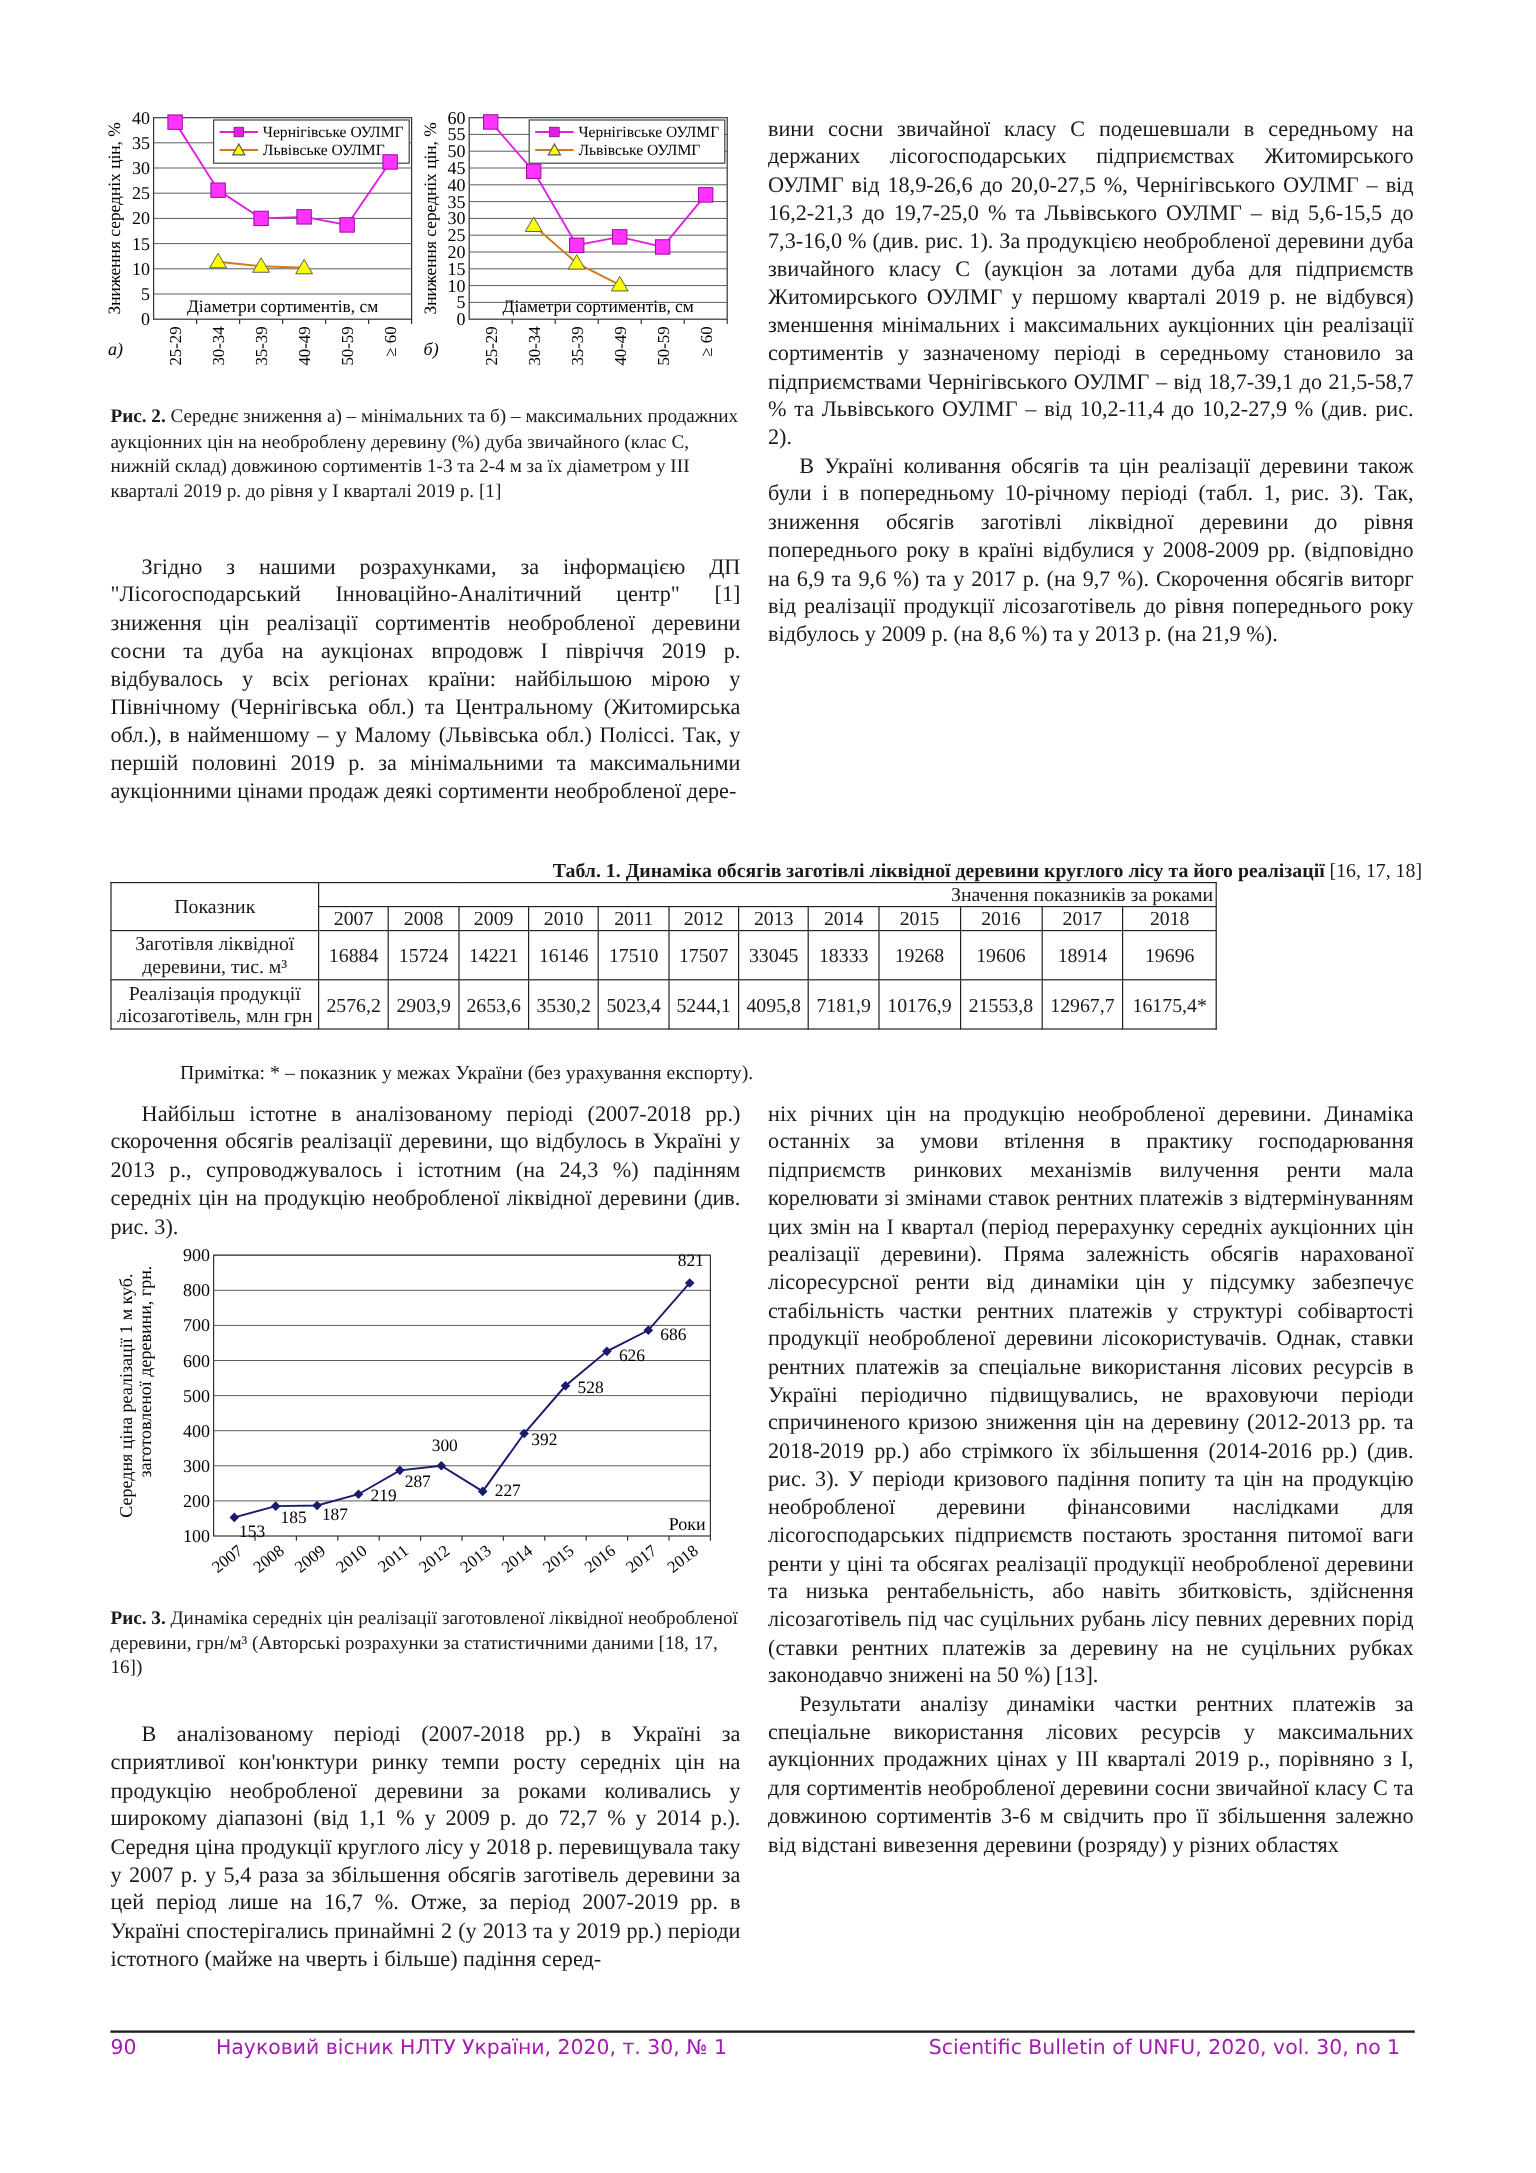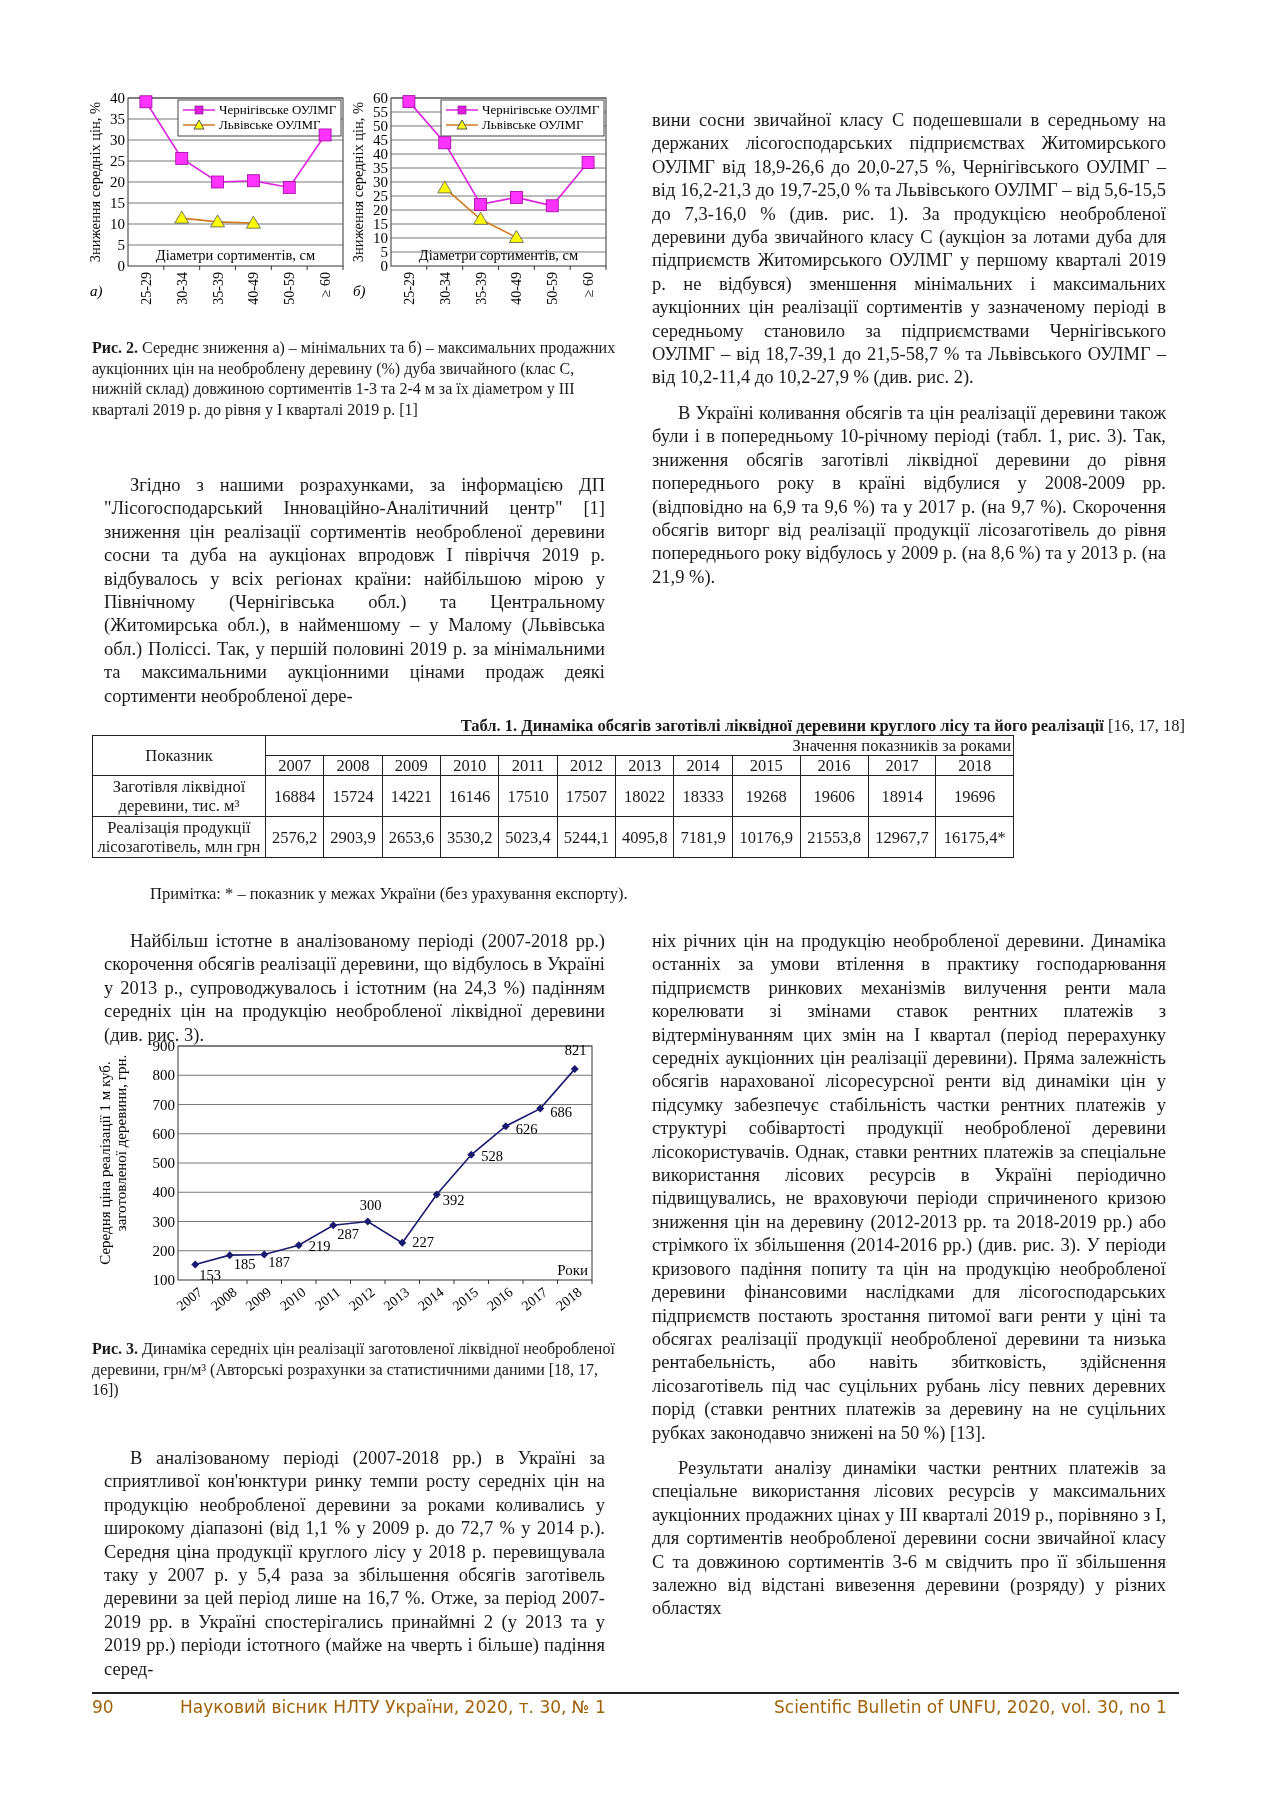--- a/index.html
+++ b/index.html
@@ -1,29 +1,29 @@
 <!DOCTYPE html>
 <html><head>
 <meta charset="utf-8">
 <style>
   html, body { margin:0; padding:0; background:#fff; }
   body { width:1280px; height:1811px; position:relative; font-family:"Liberation Serif", serif; color:#1a1a1a; overflow:hidden; }
   .col { position:absolute; font-size:18.5px; line-height:23.4px; text-align:justify; }
-  .col p { margin:12px; text-indent:0; }
+  .col p { margin:0; text-indent:0; }
   .col p.ind { text-indent:26px; }
   .capt { position:absolute; font-size:16px; line-height:20.5px; text-align:left; }
   .capt b { font-weight:bold; }
   svg text { font-family:"Liberation Serif", serif; }
   .tbl-title { position:absolute; left:95px; top:716px; width:1090px; text-align:right; font-size:16.5px; font-weight:bold; }
   .tbl-title span.n { font-weight:normal; }
   table.data { position:absolute; left:92px; top:735px; width:922px; border-collapse:collapse; font-size:16.5px; }
   table.data td { border:1px solid #222; text-align:center; padding:0 2px; line-height:19px; }
   .note { position:absolute; left:150px; top:884px; font-size:16.5px; }
   .footer-line { position:absolute; left:92px; top:1692px; width:1087px; height:2px; background:#222; }
-  .footer { position:absolute; top:1697px; font-family:"DejaVu Sans", sans-serif; font-size:17px; color:#a16207; }
+  .footer { position:absolute; top:1697px; font-family:"DejaVu Sans", sans-serif; font-size:17px; color:#a21caf; }
 </style>
 </head>
 <body>
 
 <svg id="fig2" style="position:absolute;left:88px;top:92px;" width="530" height="250">
     <g>
       <rect x="40" y="6" width="215" height="168" fill="#fff" stroke="#333" stroke-width="1"></rect>
       <text x="37" y="179" text-anchor="end" font-size="15">0</text>
       <line x1="40" x2="255" y1="153" y2="153" stroke="#555" stroke-width="0.8"></line>
       <text x="37" y="158" text-anchor="end" font-size="15">5</text>
@@ -177,21 +177,21 @@
         <td>2018</td>
       </tr>
       <tr>
         <td style="height:40px;">Заготівля ліквідної деревини, тис. м³</td>
         <td>16884</td>
         <td>15724</td>
         <td>14221</td>
         <td>16146</td>
         <td>17510</td>
         <td>17507</td>
-        <td>18022</td>
+        <td>33045</td>
         <td>18333</td>
         <td>19268</td>
         <td>19606</td>
         <td>18914</td>
         <td>19696</td>
       </tr>
       <tr>
         <td style="height:40px;">Реалізація продукції лісозаготівель, млн грн</td>
         <td>2576,2</td>
         <td>2903,9</td>

